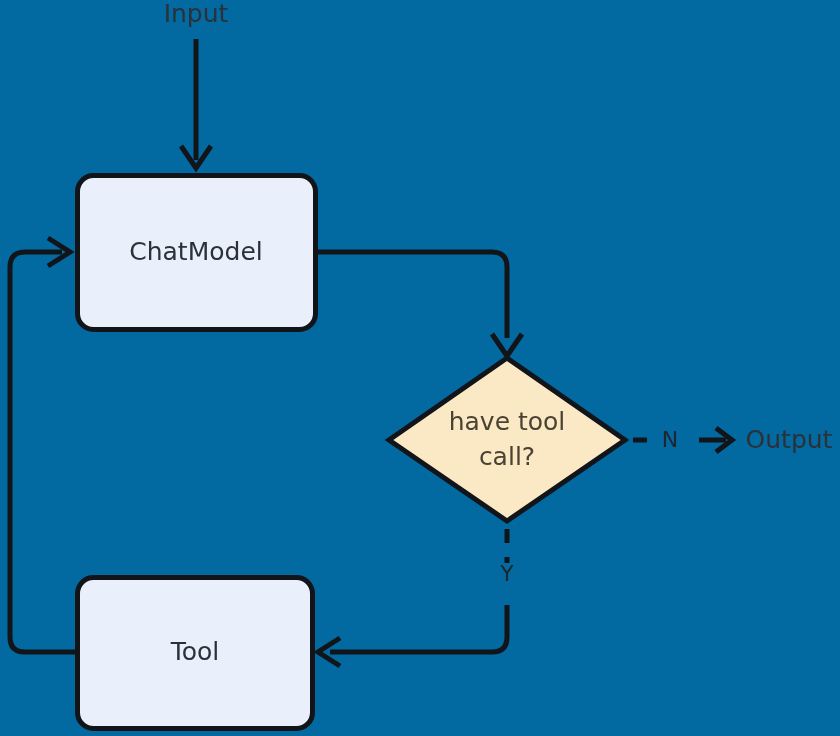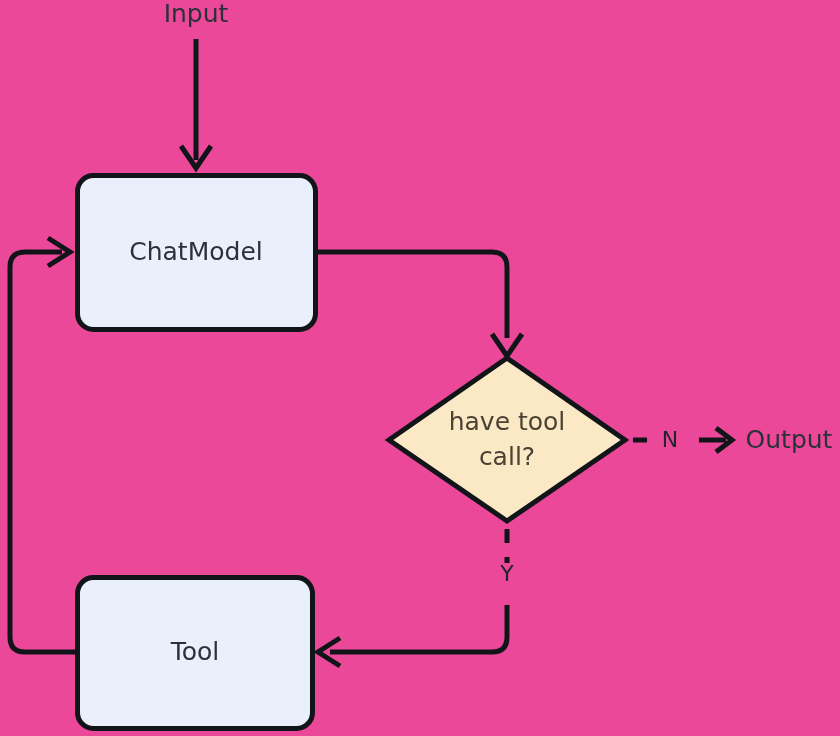--- a/index.html
+++ b/index.html
@@ -10,21 +10,21 @@
   body {
     width: 840px;
     height: 736px;
     font-family: "DejaVu Sans", "Liberation Sans", sans-serif;
     overflow: hidden;
   }
   #canvas {
     position: relative;
     width: 840px;
     height: 736px;
-    background: #ec4899;
+    background: #0369a1;
   }
   #flow-svg {
     position: absolute;
     top: 0;
     left: 0;
     width: 840px;
     height: 736px;
   }
   .node-label {
     font-size: 25px;

